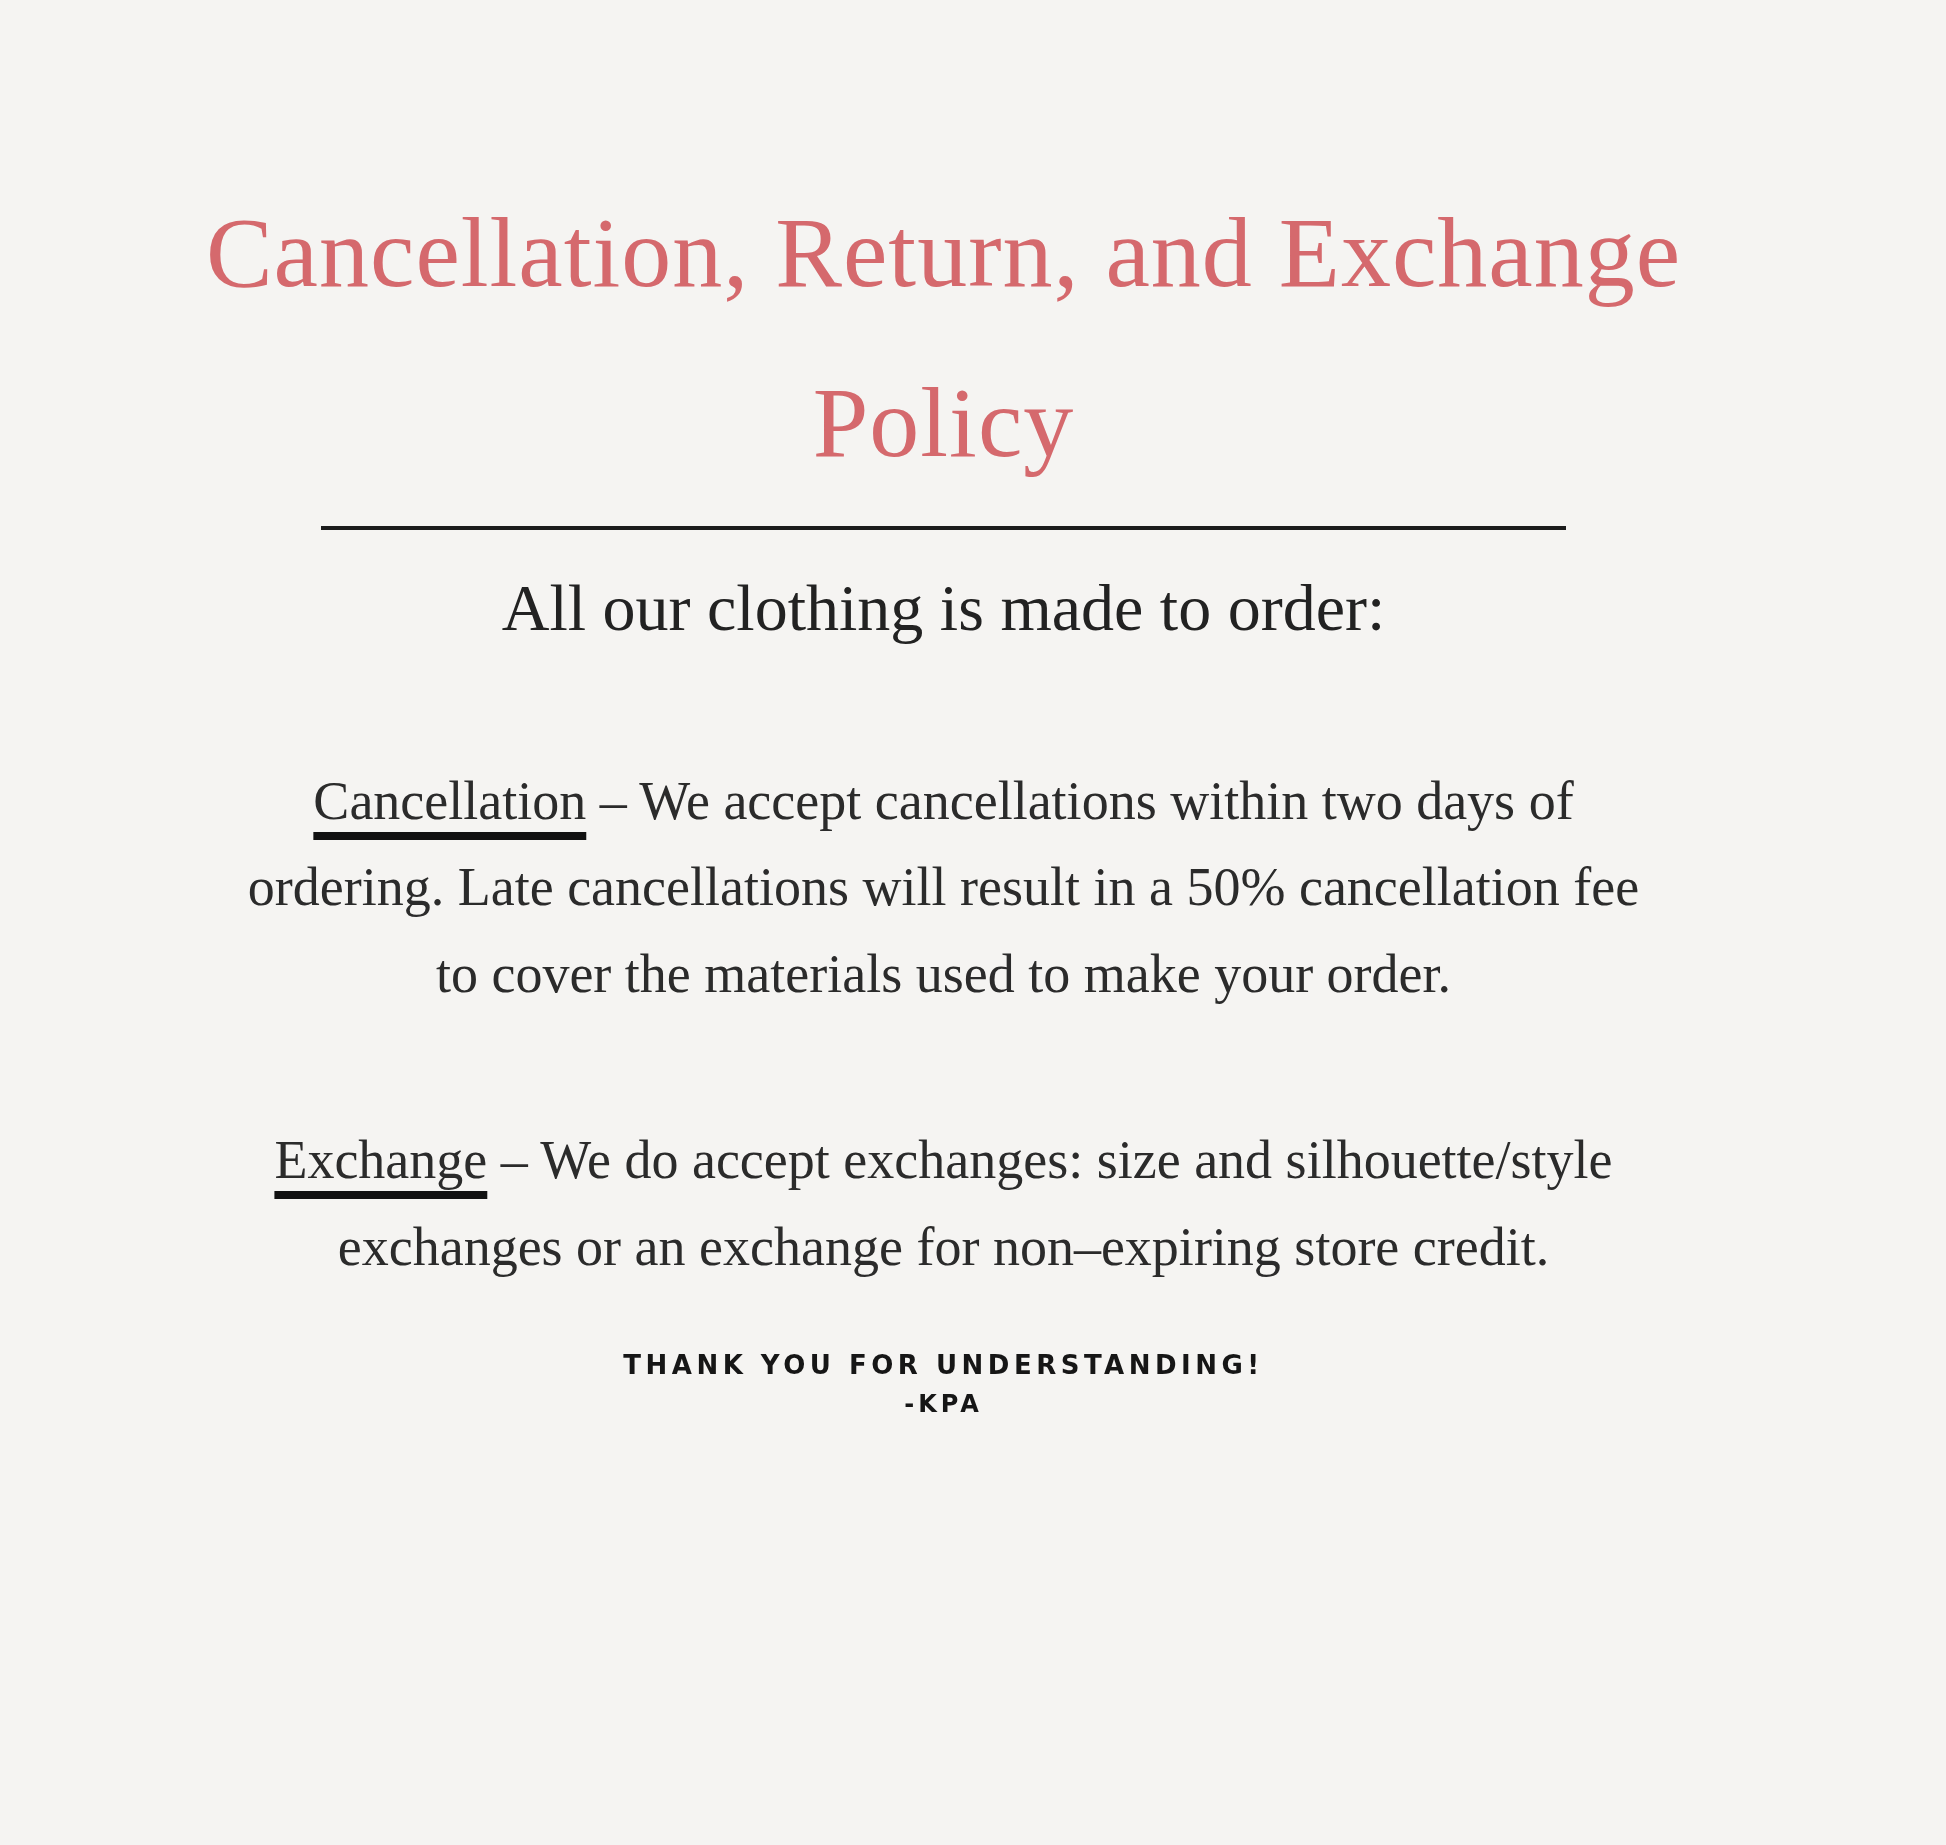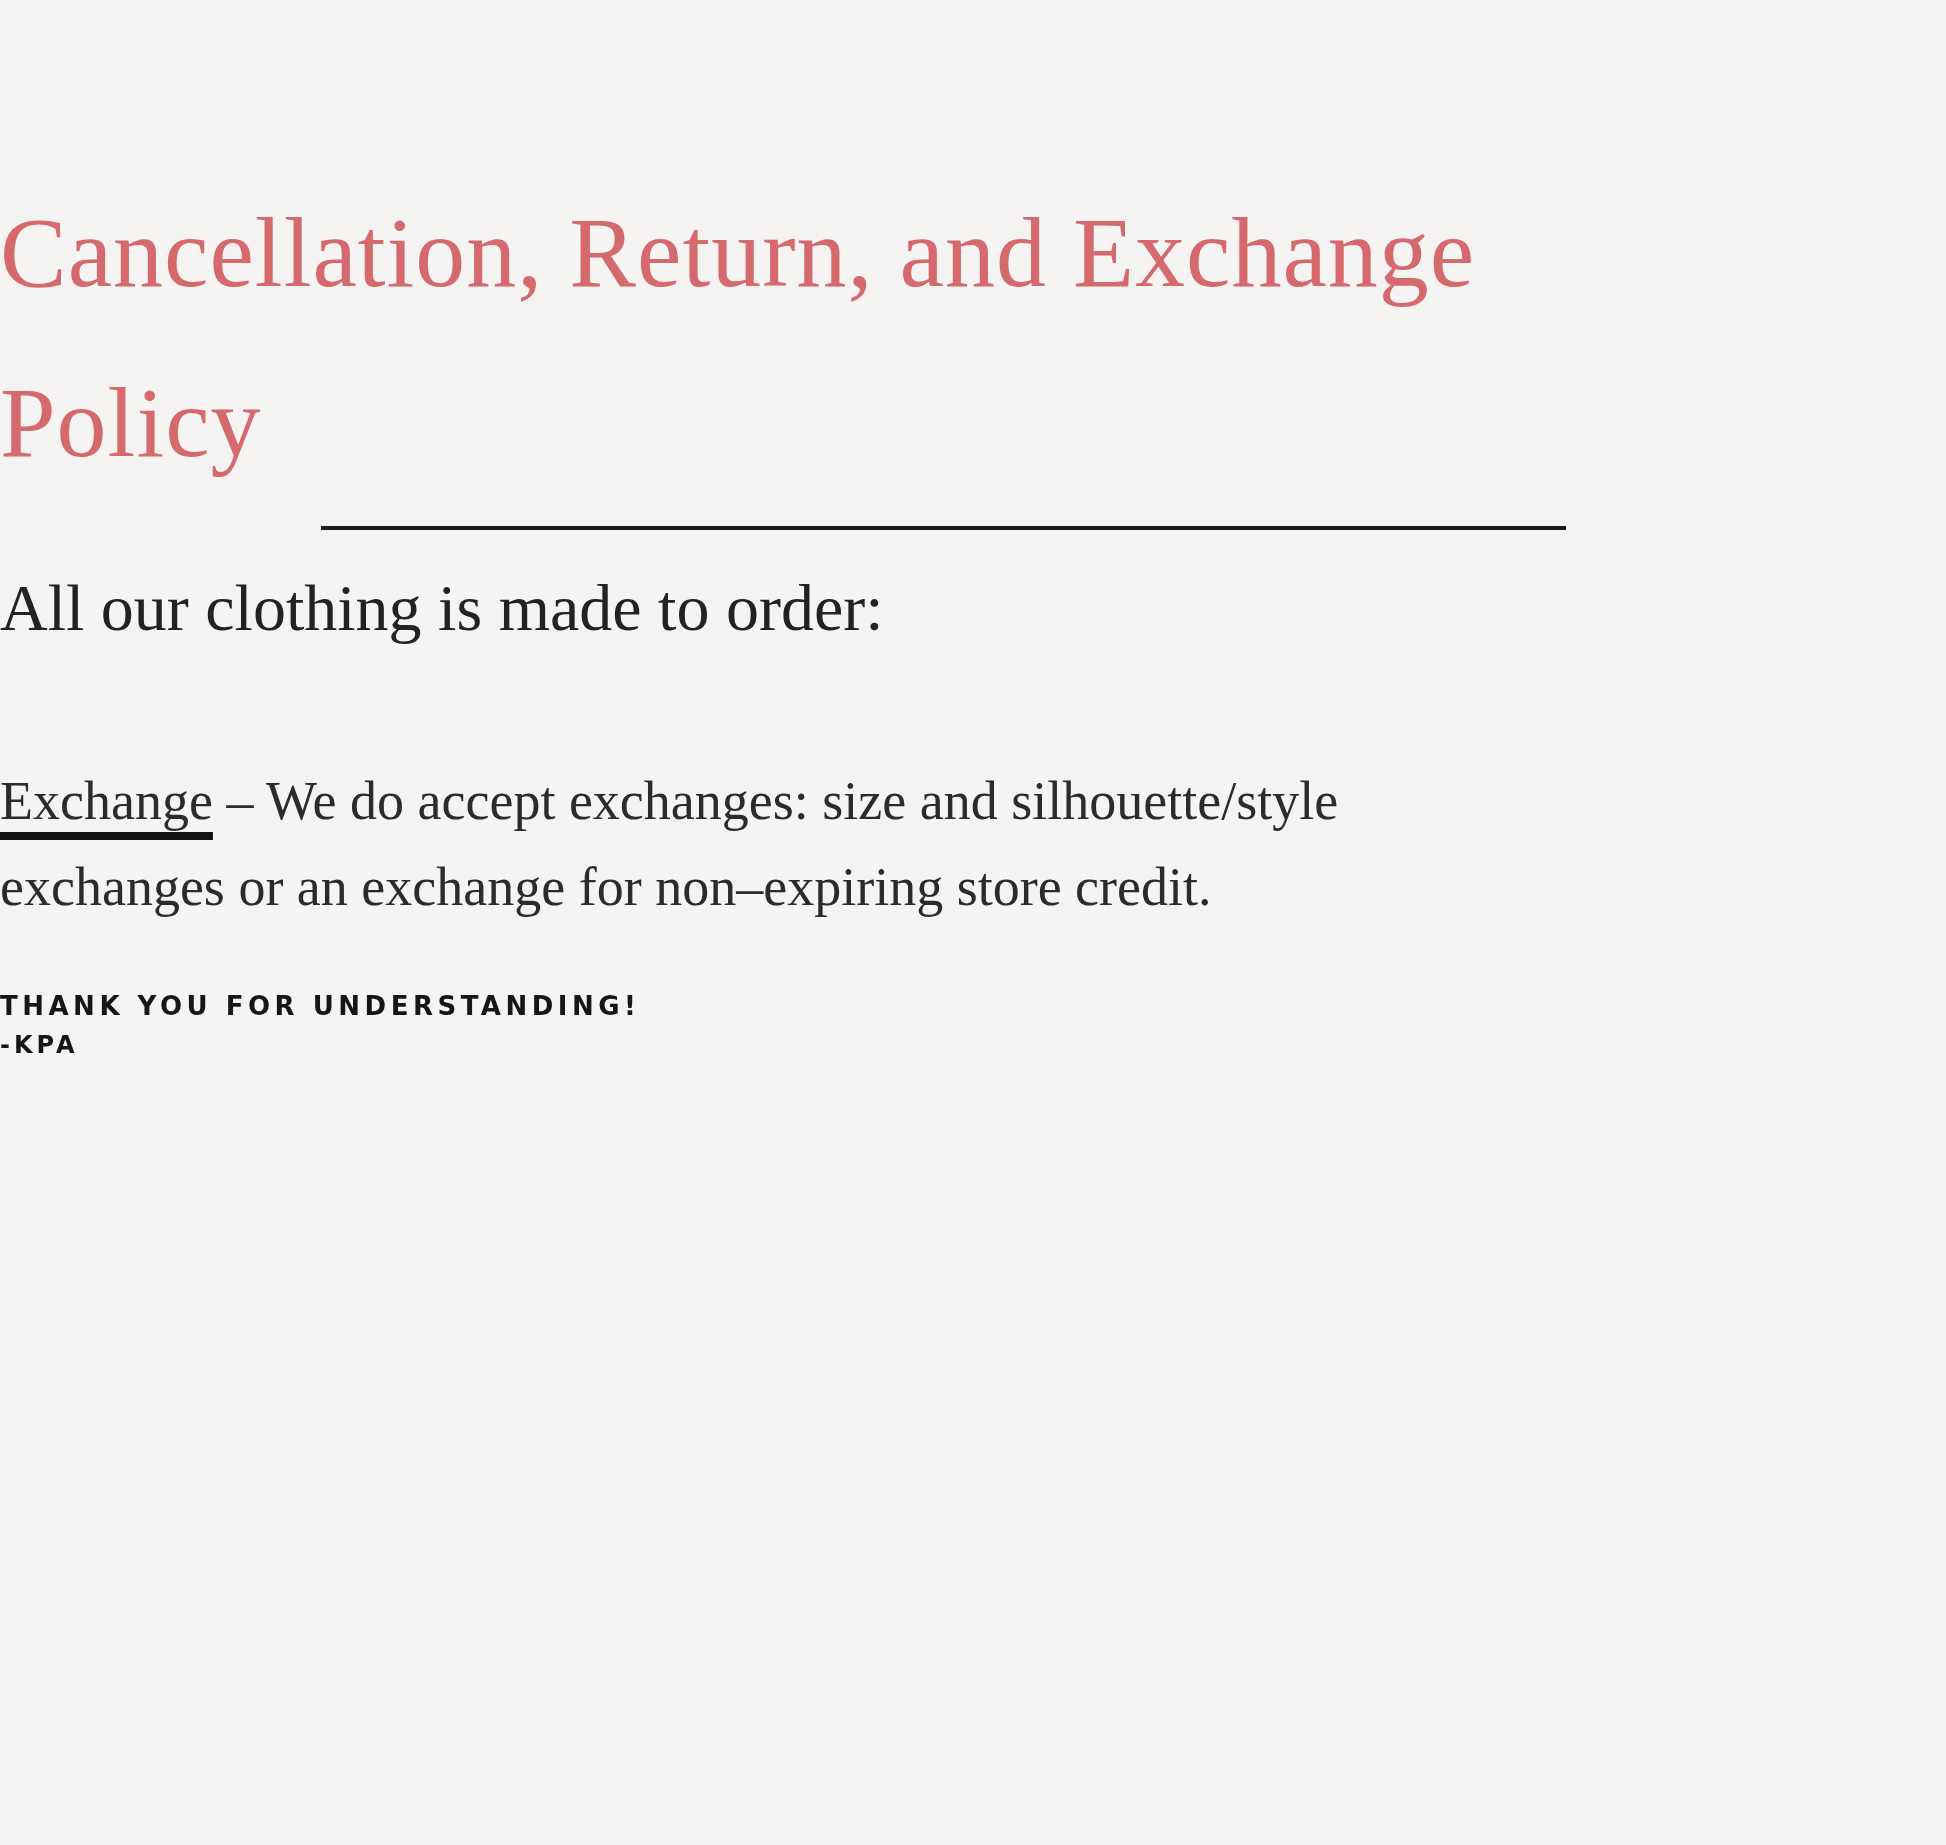--- a/index.html
+++ b/index.html
@@ -7,21 +7,21 @@
     --accent:#d5696d;
     --text:#2b2b2b;
     --ink:#161616;
   }
   html,body{margin:0;padding:0;background:var(--bg);}
   .canvas{
     width:1887px;height:1845px;
     background:var(--bg);
     position:relative;
     overflow:hidden;
-    text-align:left;
+    text-align:center;
     font-family:"Liberation Serif", serif;
     color:var(--text);
   }
   .title{
     margin:0;
     padding-top:168px;
     font-size:100px;
     font-weight:400;
     letter-spacing:1px;
     line-height:1.7;
@@ -94,20 +94,23 @@
 Policy</h1>
 
   <div class="divider"></div>
 
   <div>
     <h2 class="subheading">All our clothing is made to order:</h2>
   </div>
 
   <section class="policies">
 
+    <p class="para"><span class="term">Cancellation</span><span> – We accept cancellations within two days of
+ordering. Late cancellations will result in a 50% cancellation fee
+to cover the materials used to make your order.</span></p>
 
 
     <p class="para"><span class="term">Exchange</span><span> – We do accept exchanges: size and silhouette/style
 exchanges or an exchange for non–expiring store credit.</span></p>
 
   </section>
 
   <footer class="footer">
     <div class="footer-line1">THANK YOU FOR UNDERSTANDING!</div>
     <div class="footer-line2">-KPA</div>

